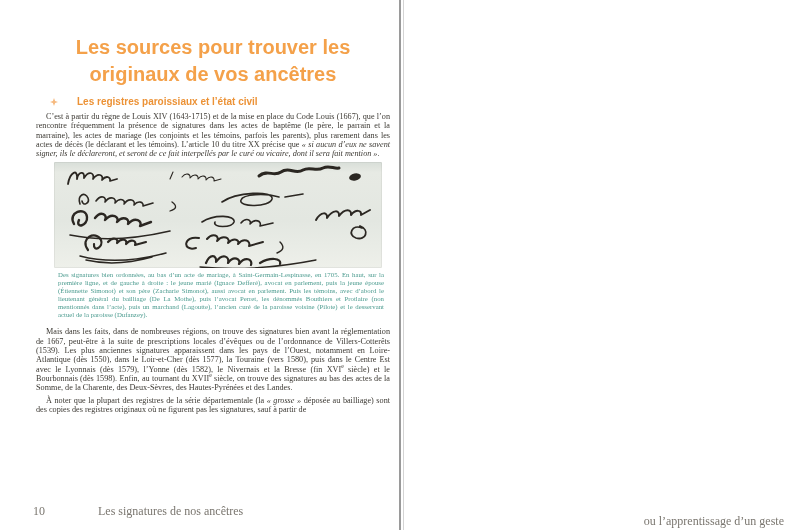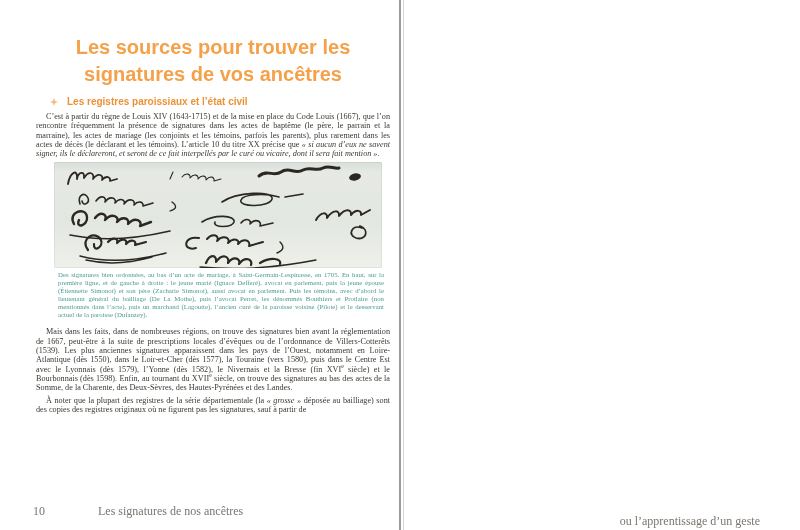--- a/index.html
+++ b/index.html
@@ -15,55 +15,55 @@
 
   .col{position:absolute;top:0;}
   .col-l{left:36px;width:354px;}
 
   .chapter-title{margin-top:34px;text-align:center;color:#f4a14a;
     font-family:"Liberation Sans", sans-serif;font-weight:bold;font-size:20px;line-height:27px;}
 
   .intro{margin:12px 4px 0 9px;font-weight:bold;color:#2e2b28;
     font-size:9.3px;line-height:11.7px;text-align:justify;}
 
-  .h{display:flex;align-items:center;gap:9px;margin:8px 0 4px 14px;
+  .h{display:flex;align-items:center;gap:19px;margin:8px 0 4px 14px;
      font-family:"Liberation Sans", sans-serif;font-weight:bold;font-size:10px;line-height:12px;
      color:#ec9236;}
   .orn{flex:0 0 auto;display:block;}
 
   .p{margin:0 0 3px 0;color:#3c3933;font-size:8.2px;line-height:9.3px;
      text-align:justify;text-indent:10px;}
   .it{font-style:italic;}
   sup{line-height:0;font-size:70%;}
 
   .fig{border-radius:1px;box-shadow:0 0 0 1px rgba(0,0,0,0.05) inset;}
   .fig svg{display:block;}
   .fig1{margin:4px 0 0 18px;width:328px;height:106px;
     background:linear-gradient(180deg,#d8ded8 0%,#e7eae4 10%,#e3e7e1 55%,#eef0ea 100%);}
 
   .cap{color:#4d9c90;font-size:6.8px;line-height:8px;text-align:justify;}
   .cap1{margin:3px 2px 0 22px;width:326px;}
 
   .foot{position:absolute;color:#7a766f;font-size:12px;line-height:8px;}
   .foot-page-l{top:507px;left:33px;}
   .foot-title-l{top:507px;left:72px;padding-left:26px;}
-  .foot-title-r{top:517px;right:112px;}
+  .foot-title-r{top:517px;right:88px;}
   .foot-page-r{top:517px;right:16px;}
 </style>
 </head>
 <body>
 
 <div class="sheet">
 
   <div class="page page-left">
     <div class="col col-l">
 
       <div class="chapter-title">
         <div>Les sources pour trouver les</div>
-        <div>signatures de vos ancêtres</div>
+        <div>originaux de vos ancêtres</div>
       </div>
 
 
       <div class="h">
         <svg class="orn" width="8" height="8" viewBox="0 0 8 8">
           <path d="M4,0 L5.1,2.9 L8,4 L5.1,5.1 L4,8 L2.9,5.1 L0,4 L2.9,2.9 Z" fill="#f6b97e"></path>
         </svg>
         <span>Les registres paroissiaux et l’état civil</span>
       </div>
 

